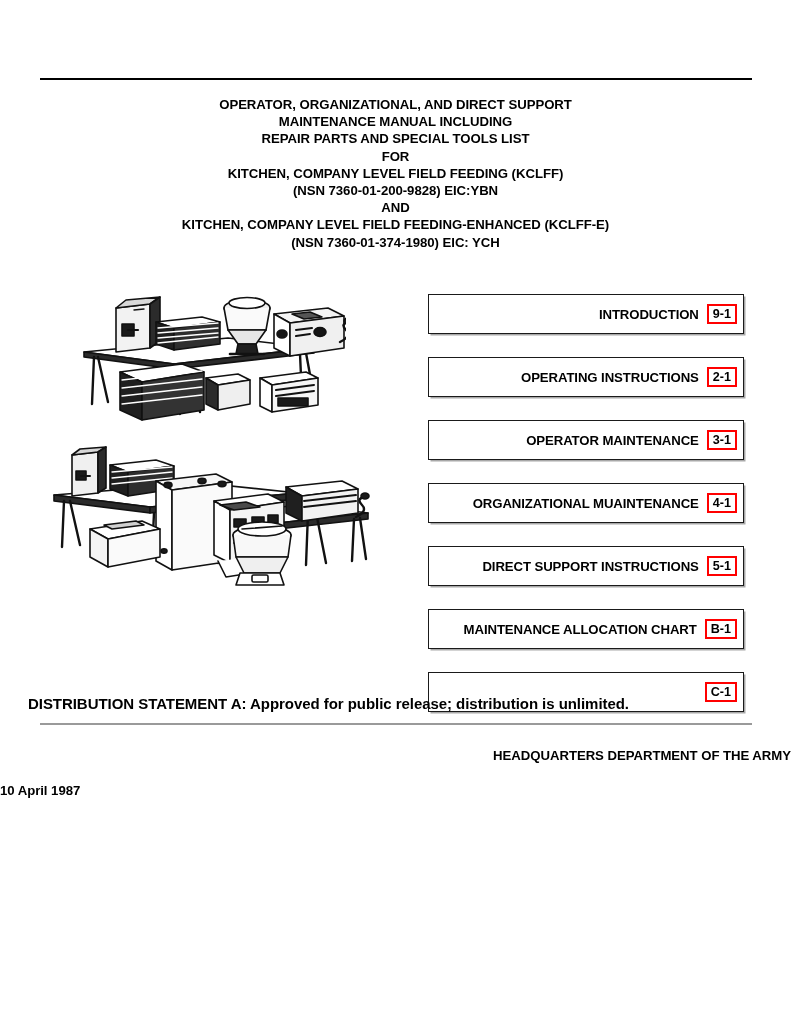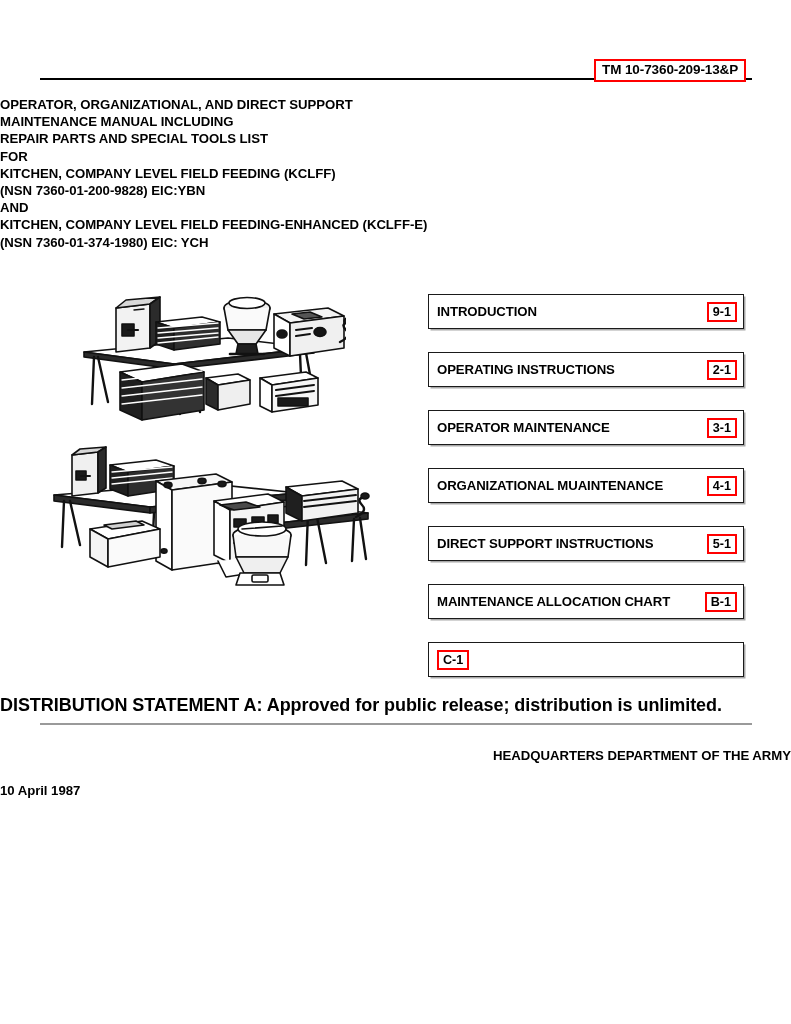--- a/index.html
+++ b/index.html
@@ -42,20 +42,21 @@
     white-space: nowrap;
     line-height: 16px;
   }
 
   
   .title-block {
     position: absolute;
     left: 0;
     top: 96px;
     width: 791px;
+    text-align: center;
   }
   .title-line {
     font-size: 13.2px;
     font-weight: bold;
     line-height: 17.2px;
     letter-spacing: -0.05px;
     white-space: nowrap;
   }
 
   
@@ -67,31 +68,30 @@
 
   
   .tabs {
     position: absolute;
     left: 428px;
     top: 294px;
     width: 316px;
   }
   .tab {
     position: relative;
-    height: 35px;
+    height: 40px;
     margin-bottom: 23px;
     border: 1.5px solid #1a1a1a;
     background: #ffffff;
     box-shadow: 2px 2px 0 -0.5px #a8a8a8;
     display: flex;
     align-items: center;
-    justify-content: space-between;
+    justify-content: flex-end;
     box-sizing: border-box;
     padding-right: 6px;
-    padding-left: 8px;
   }
   .tab:last-child { margin-bottom: 0; }
   .tab-label {
     font-size: 13.2px;
     font-weight: bold;
     letter-spacing: -0.1px;
     white-space: nowrap;
     margin-right: 8px;
   }
   .tab-page {
@@ -104,21 +104,21 @@
     white-space: nowrap;
   }
 
   
   .dist-stmt {
     position: absolute;
     left: 0;
     top: 695px;
     width: 657px;
     text-align: center;
-    font-size: 18px;
+    font-size: 15px;
     font-weight: bold;
     letter-spacing: -0.05px;
     white-space: nowrap;
   }
   .bottom-rule {
     position: absolute;
     left: 40px;
     top: 723px;
     width: 712px;
     height: 2px;
@@ -146,21 +146,20 @@
     letter-spacing: -0.05px;
     white-space: nowrap;
   }
 </style>
 </head>
 <body>
 
 <div id="page">
 
   <div class="top-rule"></div>
-  <div class="tm-box">TM 10-7360-209-13&amp;P</div>
 
   <div class="title-block">
     <div class="title-line">OPERATOR, ORGANIZATIONAL, AND DIRECT SUPPORT</div>
     <div class="title-line">MAINTENANCE MANUAL INCLUDING</div>
     <div class="title-line">REPAIR PARTS AND SPECIAL TOOLS LIST</div>
     <div class="title-line">FOR</div>
     <div class="title-line">KITCHEN, COMPANY LEVEL FIELD FEEDING (KCLFF)</div>
     <div class="title-line">(NSN 7360-01-200-9828) EIC:YBN</div>
     <div class="title-line">AND</div>
     <div class="title-line">KITCHEN, COMPANY LEVEL FIELD FEEDING-ENHANCED (KCLFF-E)</div>

